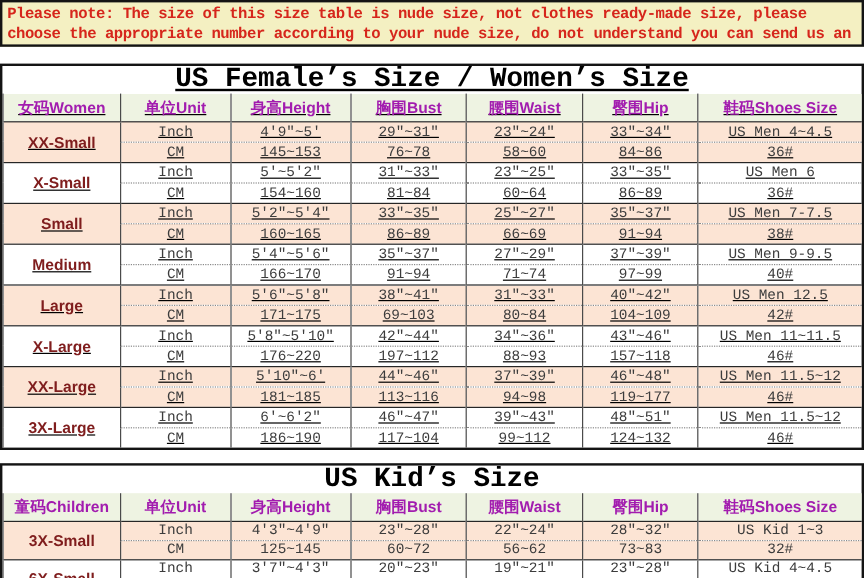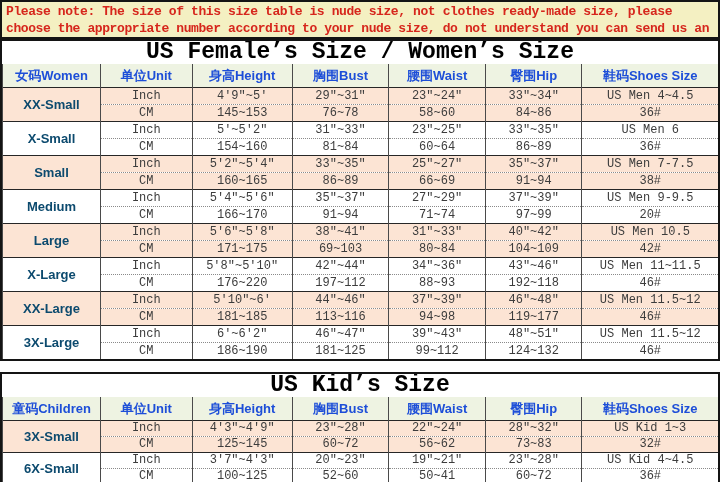--- a/index.html
+++ b/index.html
@@ -19,40 +19,40 @@
     font: bold 13px/17px "Liberation Mono", monospace;
     letter-spacing: -0.4px;
     padding: 1px 4px;
     overflow: hidden;
   }
   .table-box {
     width: 720px;
     border: 2px solid #141414;
     background: #ffffff;
   }
-  .table-box.women { margin-top: 0px; }
+  .table-box.women { margin-top: 14px; text-decoration: underline; }
   .table-box.kids  { margin-top: 11px; }
   .section-title {
     font: bold 23px/22px "Liberation Mono", monospace;
     color: #000000;
     text-align: center;
     height: 23px;
     letter-spacing: 0px;
     white-space: nowrap;
     overflow: hidden;
   }
   table.size-table {
     width: 100%;
     border-collapse: collapse;
     table-layout: fixed;
   }
   table.size-table th {
     background: #eef3e2;
     font: bold 13px/15px "Liberation Sans", sans-serif;
-    color: #1d4ed8;
+    color: #a21caf;
     height: 23px;
     border-left: 1px solid #4a4a4a;
     border-bottom: 1px dotted #8a8a8a;
     text-align: center;
     padding: 0;
     overflow: hidden;
   }
   table.size-table td {
     font: 12px/14px "Liberation Mono", monospace;
     color: #3c3c3c;
@@ -60,21 +60,21 @@
     height: 17px;
     border-left: 1px solid #4a4a4a;
     border-top: 1px dotted #8a8a8a;
     padding: 0;
     overflow: hidden;
     white-space: nowrap;
   }
   table.size-table tr.group-start td { border-top: 1px solid #262626; }
   table.size-table td.size-cell {
     font: bold 13px/15px "Liberation Sans", sans-serif;
-    color: #0c4a6e;
+    color: #7f1d1d;
   }
   table.size-table td.shade { background: #fce4d4; }
   table.kids-table td { height: 16px; }
 </style>
 </head>
 <body>
 
 <div class="page">
 
   <div class="note">Please note: The size of this size table is nude size, not clothes ready-made size, please choose the appropriate number according to your nude size, do not understand you can send us an email</div>
@@ -162,30 +162,30 @@
             <td>27"~29"</td>
             <td>37"~39"</td>
             <td>US Men 9-9.5</td>
           </tr>
           <tr>
             <td class="unit">CM</td>
             <td>166~170</td>
             <td>91~94</td>
             <td>71~74</td>
             <td>97~99</td>
-            <td>20#</td>
+            <td>40#</td>
           </tr>
           <tr class="group-start">
             <td class="size-cell shade" rowspan="2">Large</td>
             <td class="unit shade">Inch</td>
             <td class="shade">5'6"~5'8"</td>
             <td class="shade">38"~41"</td>
             <td class="shade">31"~33"</td>
             <td class="shade">40"~42"</td>
-            <td class="shade">US Men 10.5</td>
+            <td class="shade">US Men 12.5</td>
           </tr>
           <tr>
             <td class="unit shade">CM</td>
             <td class="shade">171~175</td>
             <td class="shade">69~103</td>
             <td class="shade">80~84</td>
             <td class="shade">104~109</td>
             <td class="shade">42#</td>
           </tr>
           <tr class="group-start">
@@ -195,21 +195,21 @@
             <td>42"~44"</td>
             <td>34"~36"</td>
             <td>43"~46"</td>
             <td>US Men 11~11.5</td>
           </tr>
           <tr>
             <td class="unit">CM</td>
             <td>176~220</td>
             <td>197~112</td>
             <td>88~93</td>
-            <td>192~118</td>
+            <td>157~118</td>
             <td>46#</td>
           </tr>
           <tr class="group-start">
             <td class="size-cell shade" rowspan="2">XX-Large</td>
             <td class="unit shade">Inch</td>
             <td class="shade">5'10"~6'</td>
             <td class="shade">44"~46"</td>
             <td class="shade">37"~39"</td>
             <td class="shade">46"~48"</td>
             <td class="shade">US Men 11.5~12</td>
@@ -227,21 +227,21 @@
             <td class="unit">Inch</td>
             <td>6'~6'2"</td>
             <td>46"~47"</td>
             <td>39"~43"</td>
             <td>48"~51"</td>
             <td>US Men 11.5~12</td>
           </tr>
           <tr>
             <td class="unit">CM</td>
             <td>186~190</td>
-            <td>181~125</td>
+            <td>117~104</td>
             <td>99~112</td>
             <td>124~132</td>
             <td>46#</td>
           </tr>
         </tbody>
       </table>
   </div>
 
   <div class="table-box kids">
     <div class="section-title">US Kid’s Size</div>

